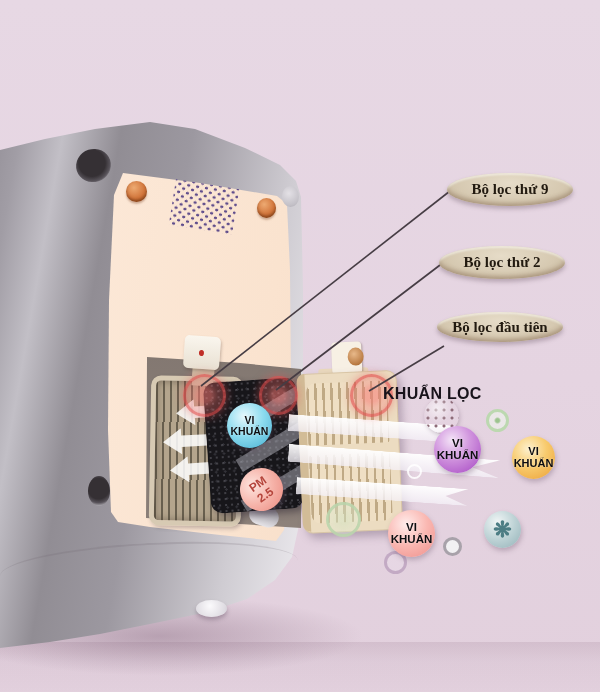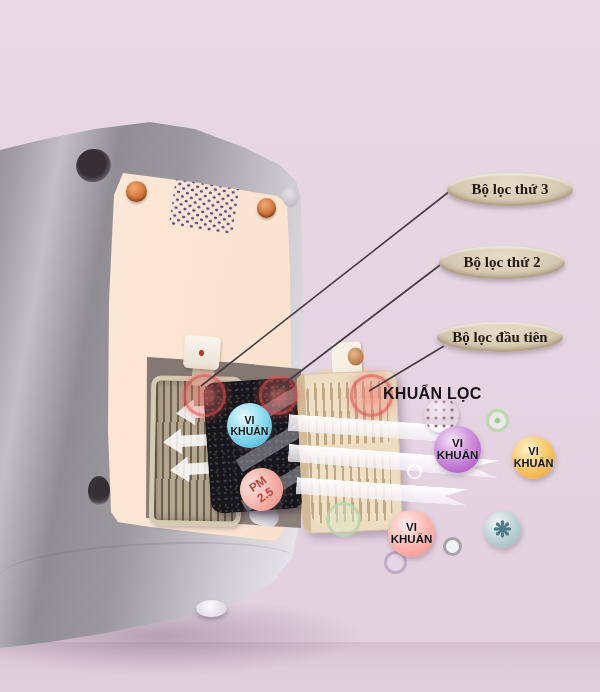--- a/index.html
+++ b/index.html
@@ -103,21 +103,21 @@
 
   .lines{left:0;top:0;z-index:12;pointer-events:none;}
 
   
   .callout{width:126px;height:33px;border-radius:50%;z-index:13;display:flex;align-items:center;justify-content:center;
     background:radial-gradient(ellipse at 50% 30%,#e6dcc8 0%,#d6c9b1 60%,#c0b096 100%);
     box-shadow:0 3px 4px rgba(100,80,95,.35),inset 0 -3px 4px rgba(130,105,80,.45),inset 0 2px 2px rgba(255,255,250,.55);
     font:700 15px "Liberation Serif",serif;color:#221a10;white-space:nowrap;}
   .co3{left:447px;top:173px;}
   .co2{left:439px;top:246px;}
-  .co1{left:437px;top:322px;height:30px;}
+  .co1{left:437px;top:312px;height:30px;}
   .mesh-label{left:383px;top:385px;z-index:14;font:800 16px "Liberation Sans",sans-serif;
     color:#18131b;letter-spacing:.3px;}
 
   
   .germ{border-radius:50%;z-index:15;display:flex;flex-direction:column;align-items:center;justify-content:center;
     font-weight:700;color:#0d0d10;line-height:1.02;text-align:center;text-shadow:0 0 2px rgba(255,255,255,.55);
     box-shadow:1px 3px 5px rgba(110,85,110,.35);}
   .g-cyan{left:227px;top:403px;width:45px;height:45px;font-size:10.5px;
     background:radial-gradient(circle at 38% 30%,#e7f8fc,#8edcef 45%,#45aed2);}
   .g-pm{left:240px;top:468px;width:43px;height:43px;font-size:12px;color:#b5453c;transform:rotate(-35deg);
@@ -201,21 +201,21 @@
   <div class="abs marker mk2"></div>
   <div class="abs marker mk1"></div>
 
   <svg class="abs lines" width="600" height="692" viewBox="0 0 600 692">
     <line x1="450" y1="191" x2="201" y2="386" stroke="#463d44" stroke-width="1.6"></line>
     <line x1="444" y1="262" x2="276" y2="390" stroke="#463d44" stroke-width="1.6"></line>
     <line x1="444" y1="346" x2="369" y2="391" stroke="#463d44" stroke-width="1.6"></line>
   </svg>
 
   <div class="abs callout co3">
-    <span>Bộ lọc thứ 3</span>
+    <span>Bộ lọc thứ 9</span>
   </div>
   <div class="abs callout co2">
     <span>Bộ lọc thứ 2</span>
   </div>
   <div class="abs callout co1">
     <span>Bộ lọc đầu tiên</span>
   </div>
 
   <div class="abs mesh-label">KHUẨN LỌC</div>
 

